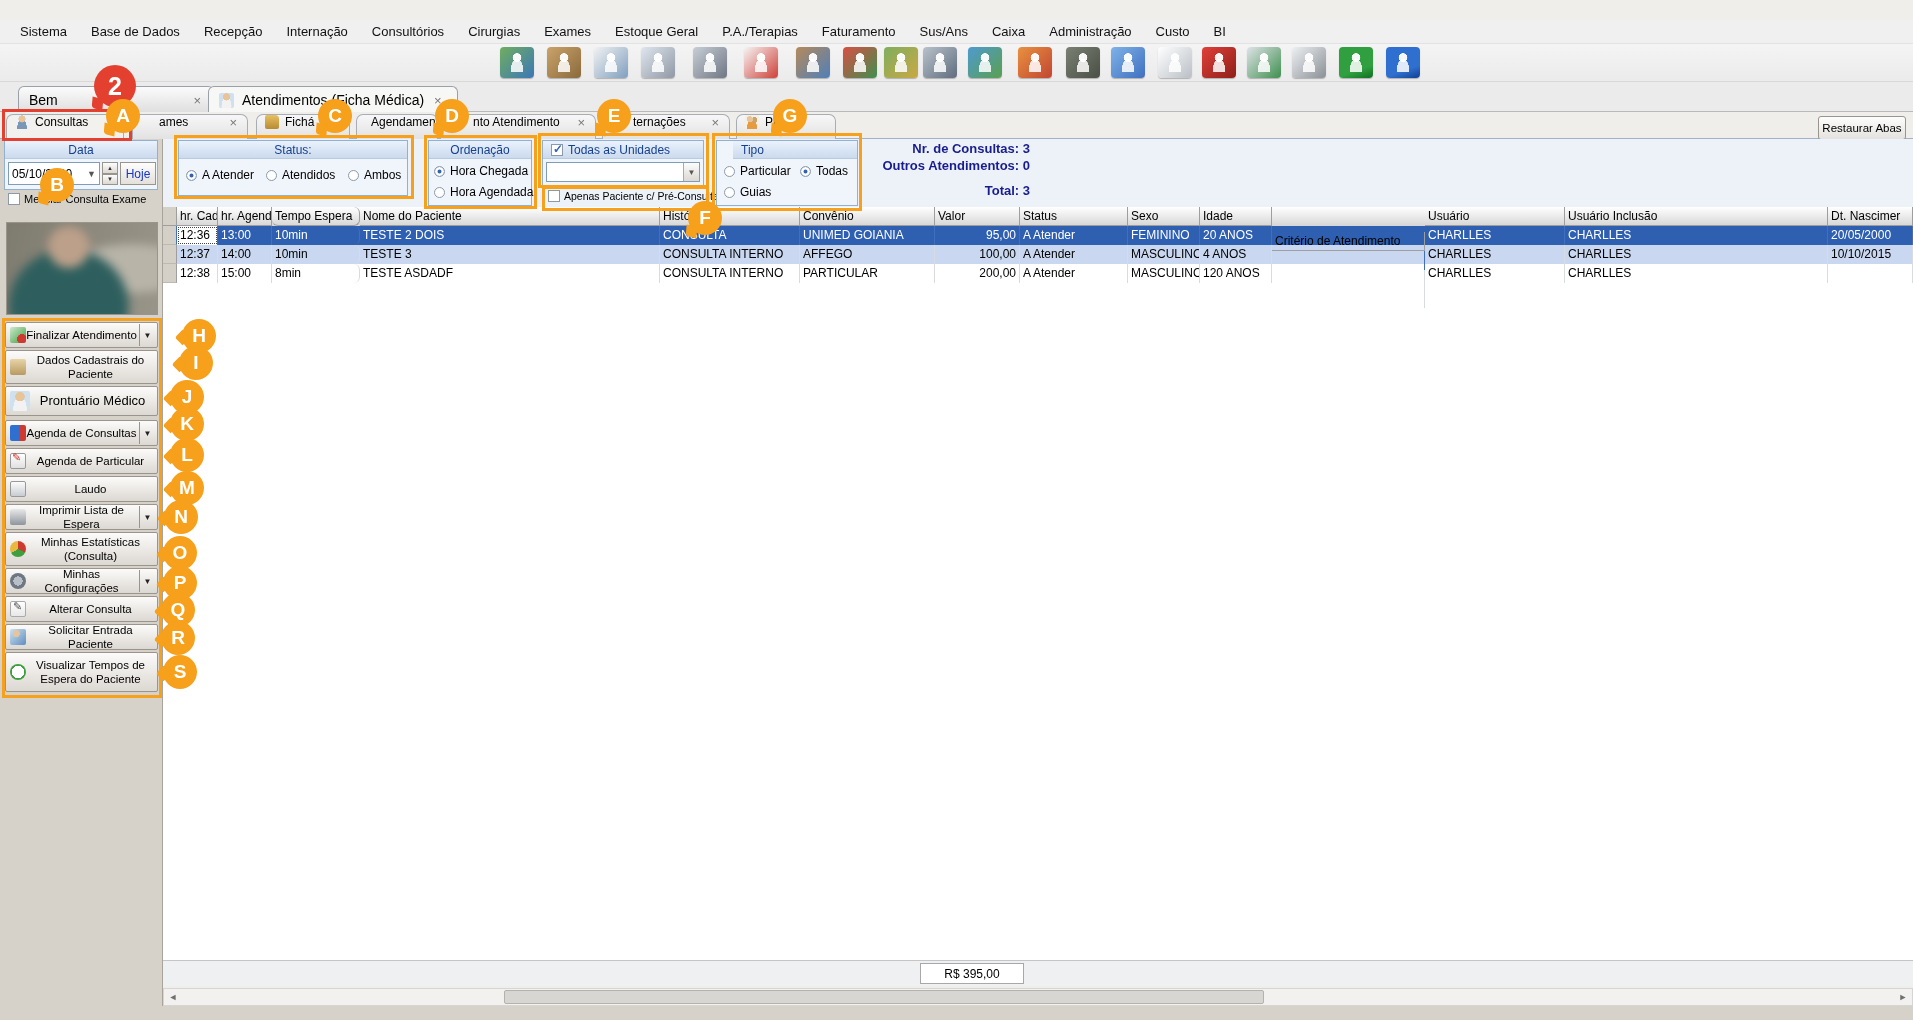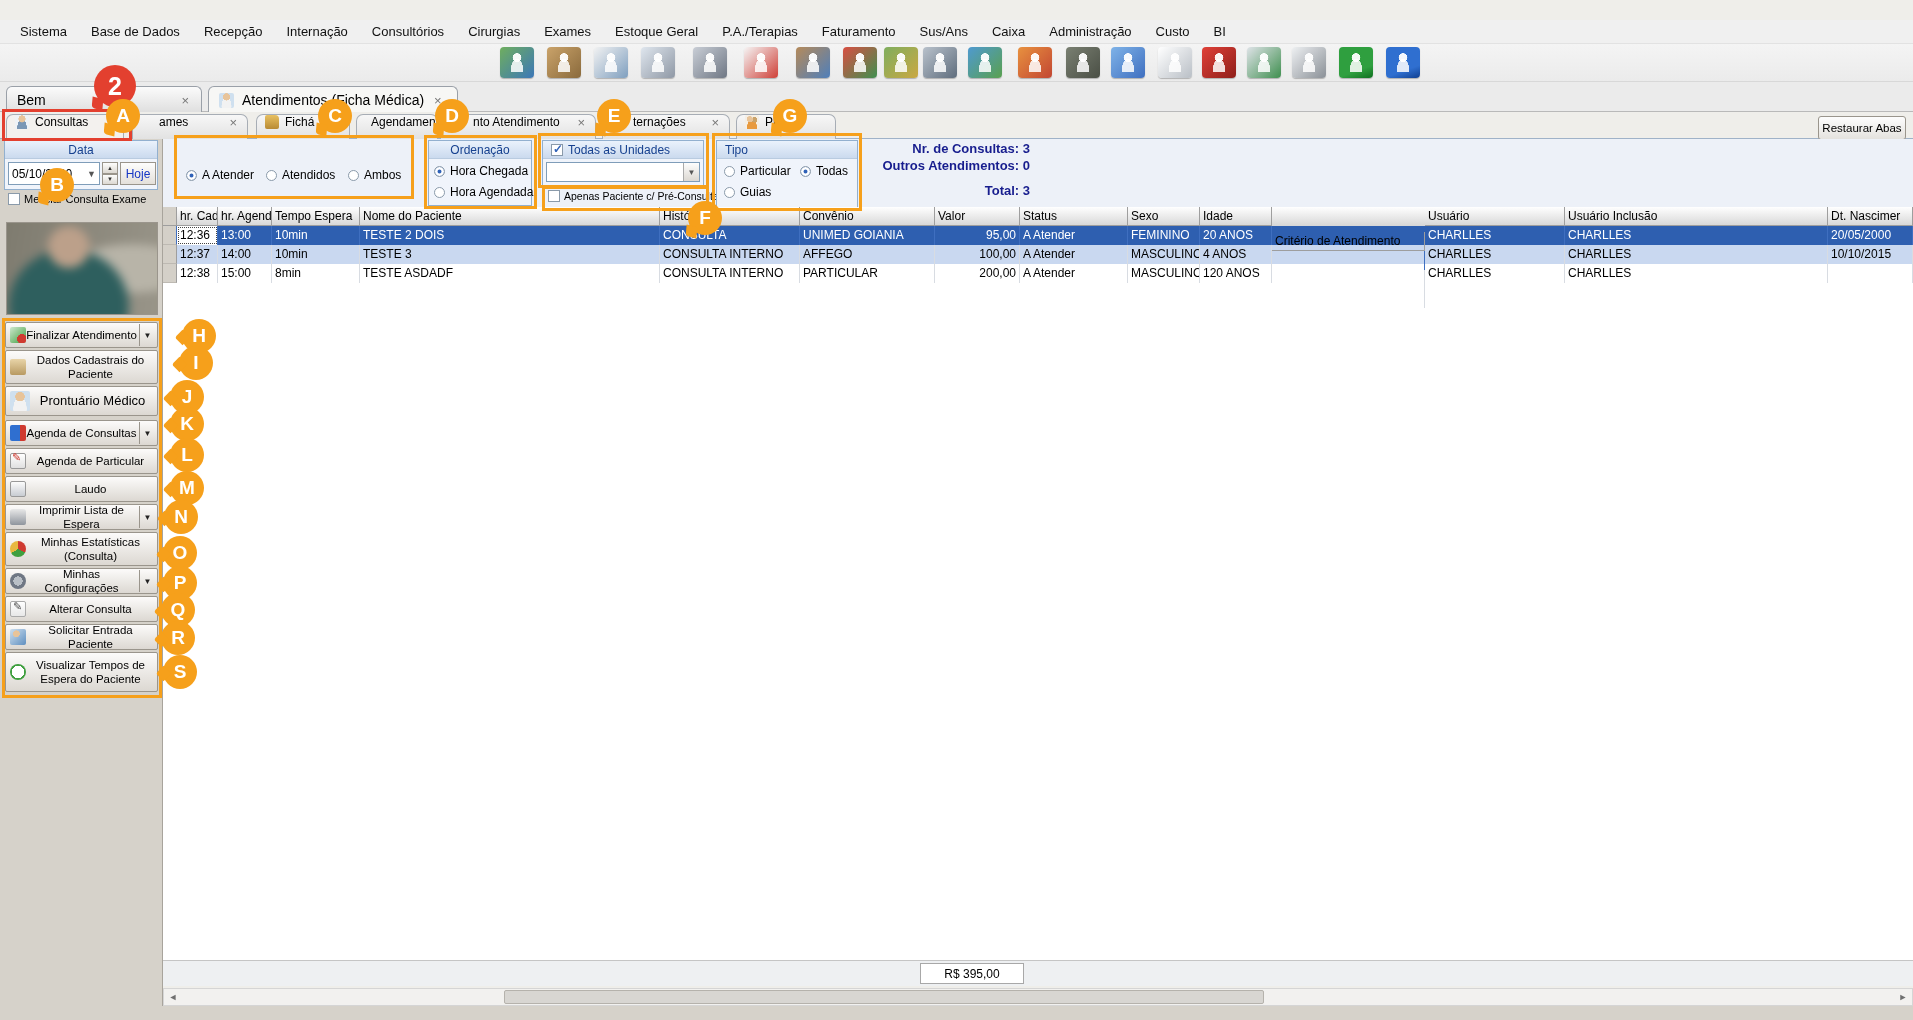--- a/index.html
+++ b/index.html
@@ -36,21 +36,21 @@
   .ti:nth-of-type(13){background:linear-gradient(135deg,#7a8072,#4a4f45);} .ti:nth-of-type(14){background:linear-gradient(135deg,#7fb3e8,#3f6fc0);}
   .ti:nth-of-type(15){background:linear-gradient(135deg,#ffffff,#b9bfc6);} .ti:nth-of-type(16){background:linear-gradient(135deg,#e04038,#8f1f1a);}
   .ti:nth-of-type(17){background:linear-gradient(135deg,#dfe3e8,#3f8f4f);} .ti:nth-of-type(18){background:linear-gradient(135deg,#eef0f2,#8a9097);}
   .ti:nth-of-type(19){background:linear-gradient(160deg,#2f9f3f 70%,#0f6f1f), linear-gradient(#2f9f3f,#2f9f3f);} 
   .ti:nth-of-type(20){background:linear-gradient(160deg,#2f6fd0 70%,#0f3f90);}
 
   
   .tabrow1 { position:absolute; left:0; top:82px; width:1913px; height:30px; background:#ebebeb; border-bottom:1px solid #b9b9b9; }
   .tab1 { position:absolute; top:4px; height:27px; border:1px solid #9aa0a8; border-bottom:none; border-radius:6px 6px 0 0;
           display:flex; align-items:center; padding:0 10px; gap:8px; font-size:14px; }
-  .tab1.inactive { background:linear-gradient(#fbfbfb,#dedede); }
+  .tab1.inactive { background:linear-gradient(#fbfbfb,#dedede);margin-left:12px; }
   .tab1.active { background:#f7f7f5; }
   .doc-ico { width:15px; height:15px; border-radius:2px;
       background:radial-gradient(circle at 50% 26%, #e8c49a 0 26%, transparent 28%), radial-gradient(ellipse at 50% 88%, #f2f2f2 0 46%, transparent 48%), #cfe0ef; }
   .xclose { color:#777; font-size:13px; padding:0 2px; }
 
   .tabrow2 { position:absolute; left:0; top:112px; width:1913px; height:27px; background:#efeeea; border-bottom:1px solid #9fb2c8; }
   .subtab { position:absolute; top:2px; height:25px; border:1px solid #a7adb5; border-bottom:none; border-radius:7px 7px 0 0;
             background:linear-gradient(#f7f7f7,#e2e2e2); display:flex; align-items:flex-start; padding:0 8px; gap:6px; font-size:12px; }
   .subtab.active { background:#f3f1ee; }
   .st-ico { width:14px; height:14px; border-radius:2px; }
@@ -124,21 +124,21 @@
   .si-pencil::after { content:'✎'; position:absolute; left:2px; top:-2px; color:#555; font-size:11px; }
   .si-enter { background:radial-gradient(circle at 40% 30%, #e8c49a 0 22%, transparent 24%), linear-gradient(135deg,#cfe0ef,#5f8fc0); }
   .si-clock { border-radius:50%; background:radial-gradient(circle at 50% 50%, #fff 0 55%, #3f9f3f 56% 100%); }
 
   
   .tablewrap { position:absolute; left:163px; top:207px; width:1750px; height:753px; background:#fff; }
   .trow { display:flex; width:1750px; height:19px; }
   .trow.head { background:linear-gradient(#ffffff,#d6d6d6); font-size:12px; }
   .trow.head .c { border-right:1px solid #9e9e9e; border-bottom:1px solid #9e9e9e; }
   .c { height:19px; padding:2px 3px 0 3px; overflow:hidden; white-space:nowrap; font-size:12px; border-right:1px solid #d8dce2; }
-  .c1{flex:0 0 14px;} .c2{flex:0 0 41px;} .c3{flex:0 0 54px;} .c4{flex:0 0 88px;} .c5{flex:0 0 300px;}
+  .c1{flex:0 0 14px;} .c2{flex:0 0 41px;} .c3{flex:0 0 54px;} .c4{flex:0 0 88px;border-radius:6px;} .c5{flex:0 0 300px;}
   .c6{flex:0 0 140px;} .c7{flex:0 0 135px;} .c8{flex:0 0 85px; text-align:right;} .c9{flex:0 0 108px;}
   .c10{flex:0 0 72px;} .c11{flex:0 0 72px;} .c12{flex:0 0 153px;margin-top:25px;} .c13{flex:0 0 140px;} .c14{flex:0 0 263px;} .c15{flex:1;}
   .trow.head .c8 { text-align:left; }
   .gut { background:#d4d0c8; border-right:1px solid #9e9e9e; border-bottom:1px solid #bdb9b2; }
   .r-sel { background:#2e5fb0; color:#fff; }
   .r-sel .c { border-right:1px solid #3f6fc0; }
   .r-alt { background:#c9d8f0; }
   .focus-cell { background:#fff !important; color:#000 !important; outline:1px dotted #444; outline-offset:-2px; }
 
   
@@ -258,20 +258,23 @@
 
   <div class="mesclar">
     <span class="chk"></span>
     <span>Mesclar Consulta Exame</span>
   </div>
 
   <div class="photo">
       <div class="blur"></div>
     </div>
 
+  <div class="grp" style="left:178px; top:140px; width:230px; height:56px;">
+    <div class="grp-h">Status:</div>
+  </div>
   <div class="abs" style="left:186px; top:168px;">
     <span class="radio on"></span><span class="rlabel">A Atender</span>
   </div>
   <div class="abs" style="left:266px; top:168px;">
     <span class="radio"></span><span class="rlabel">Atendidos</span>
   </div>
   <div class="abs" style="left:348px; top:168px;">
     <span class="radio"></span><span class="rlabel">Ambos</span>
   </div>
 
@@ -293,21 +296,21 @@
   </div>
   <div class="combo" style="left:546px; top:162px; width:154px; height:20px;">
     <span></span>
     <span class="btn">▼</span>
   </div>
   <div class="abs" style="left:548px; top:190px; display:flex; align-items:center; gap:4px; font-size:10.5px;">
     <span class="chk"></span>
     <span>Apenas Paciente c/ Pré-Consulta</span>
   </div>
 
-  <div class="grp" style="left:716px; top:140px; width:142px; height:84px;">
+  <div class="grp" style="left:716px; top:140px; width:142px; height:66px;padding-left:16px;">
     <div class="grp-h left">Tipo</div>
   </div>
   <div class="abs" style="left:724px; top:164px;">
     <span class="radio"></span><span class="rlabel">Particular</span>
   </div>
   <div class="abs" style="left:800px; top:164px;">
     <span class="radio on"></span><span class="rlabel">Todas</span>
   </div>
   <div class="abs" style="left:724px; top:185px;">
     <span class="radio"></span><span class="rlabel">Guias</span>

